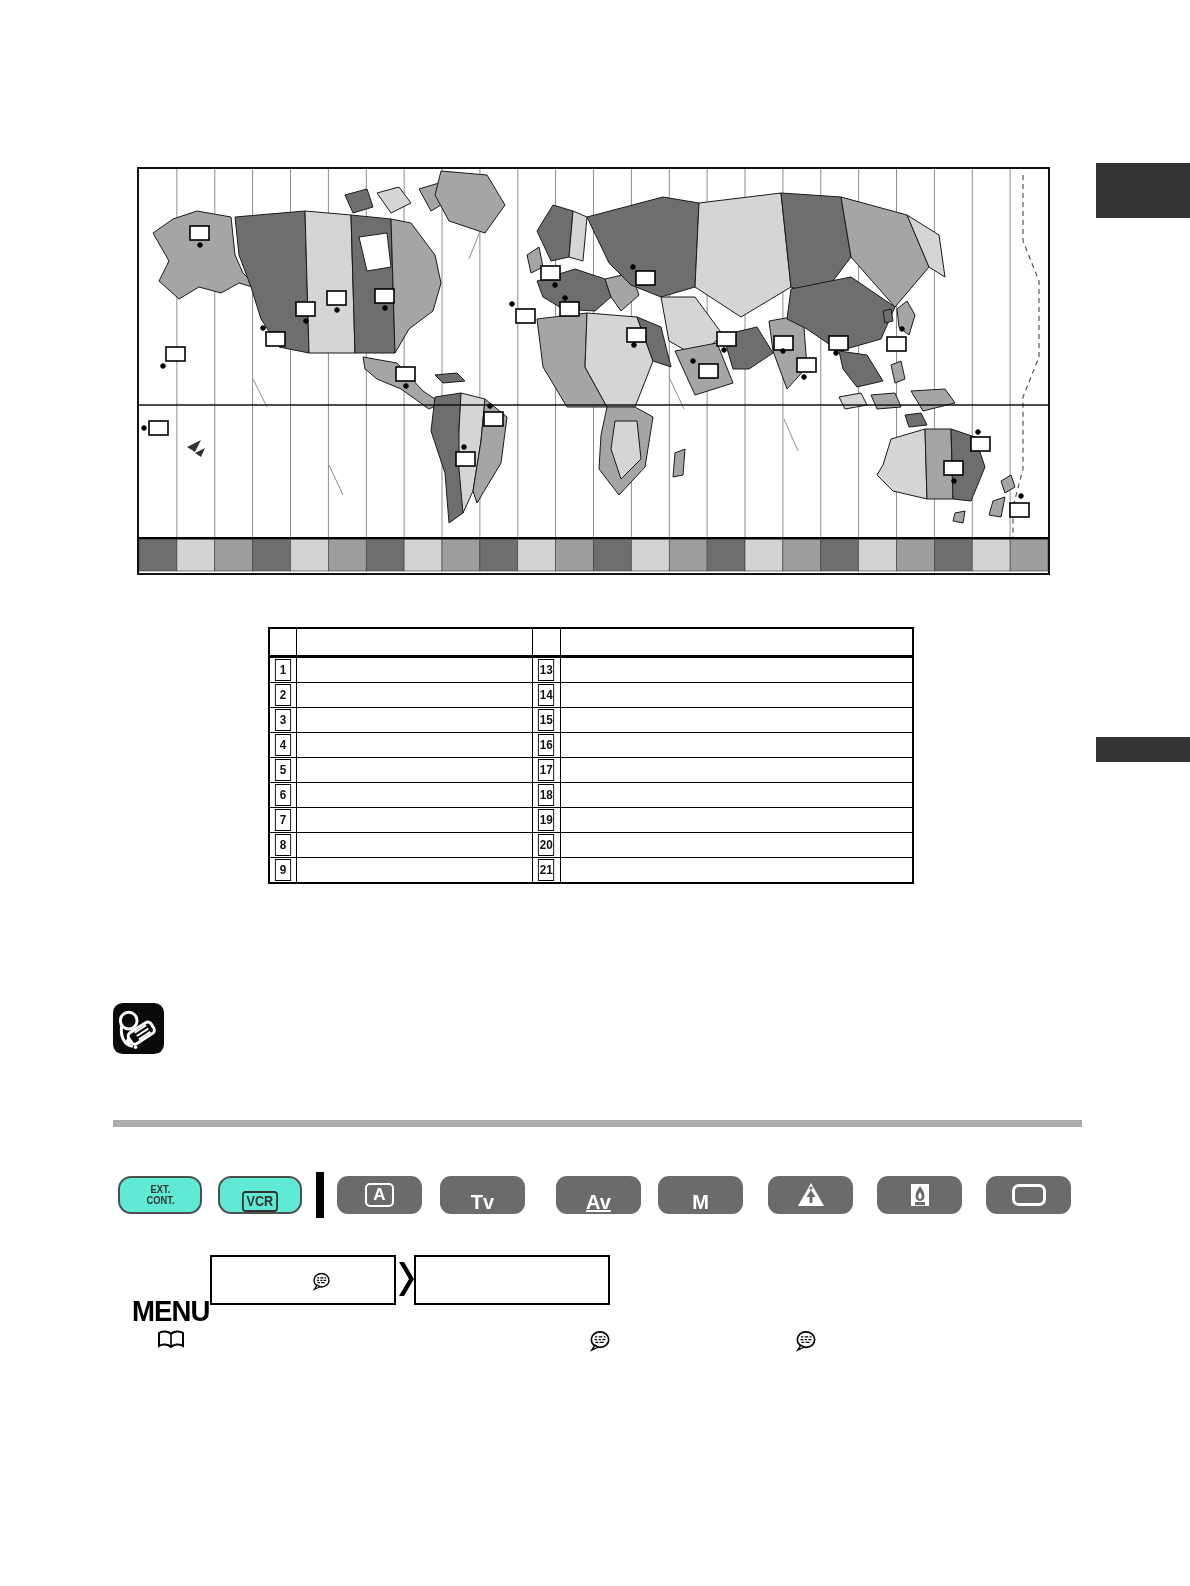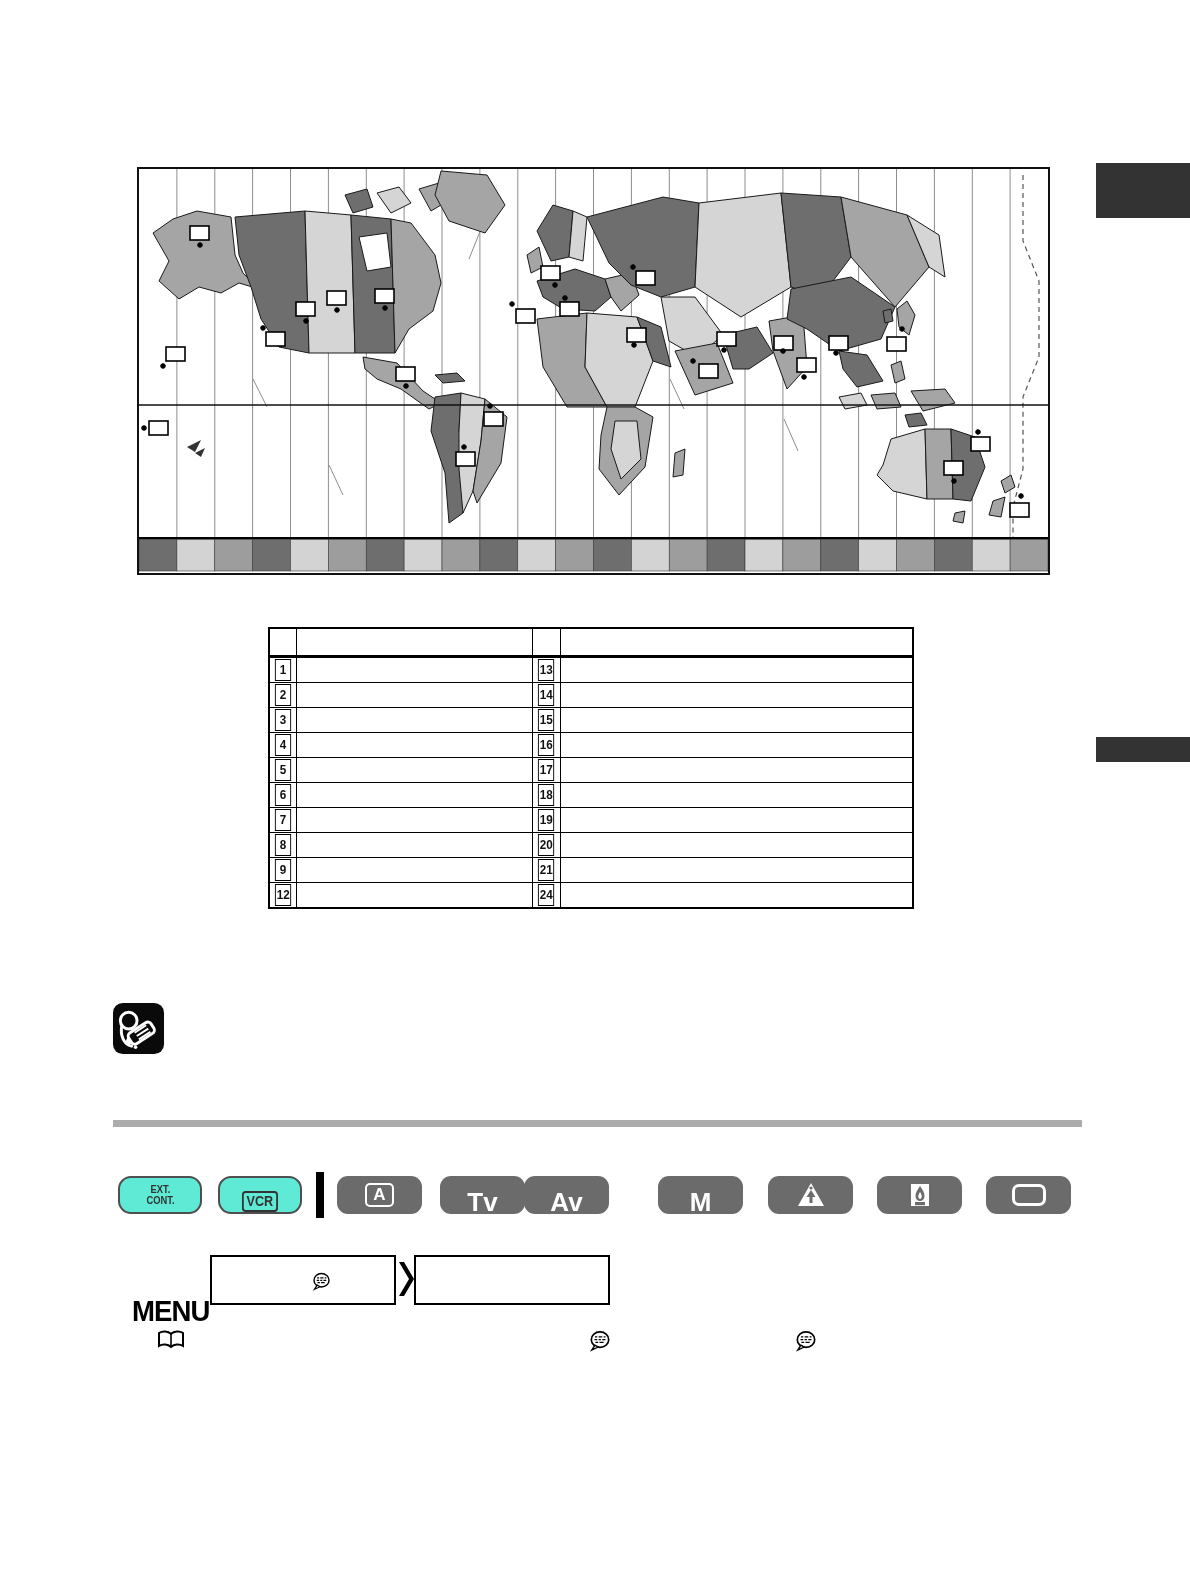--- a/index.html
+++ b/index.html
@@ -32,21 +32,21 @@
 
   
   .ctrl-row{position:absolute;left:0;top:1176px;width:1190px;height:46px;}
   .pill-outline{position:absolute;top:0;height:38px;border:2.5px solid #4f4f4f;border-radius:13px;box-sizing:border-box;background:#5eead4;
                 display:flex;align-items:center;justify-content:center;}
   .extcont-txt{font-size:11px;line-height:11px;font-weight:bold;color:#333;text-align:center;transform:scaleX(.85);}
   .vcr-box{border:2px solid #333;border-radius:4px;padding:0 3px;font-size:14px;line-height:17px;font-weight:bold;color:#333;transform:scaleX(.9);}
   .vbar{position:absolute;left:316px;top:-4px;width:8px;height:46px;background:#000;}
   .pill-solid{position:absolute;top:0;width:85px;height:38px;border-radius:11px;background:#6b6b6b;
               display:flex;align-items:center;justify-content:center;color:#fff;font-weight:bold;}
-  .mode-text{font-size:26px;letter-spacing:0;margin-top:15px;}
+  .mode-text{font-size:20px;letter-spacing:0;margin-top:15px;}
   .a-box{border:2.5px solid #fff;border-radius:5px;padding:0 6px;font-size:17px;line-height:20px;font-weight:bold;}
   .frame-glyph{width:34px;height:22px;border:3.5px solid #fff;border-radius:7px;box-sizing:border-box;}
 
   
   .menu-label{position:absolute;left:116px;top:1248px;width:110px;text-align:center;margin-top:47px;}
   .menu-word{font-size:29px;font-weight:bold;letter-spacing:-1px;color:#000;transform:scaleX(.95);display:inline-block;}
   .book-icon{display:block;margin:2px auto 0;}
   .menu-box{position:absolute;top:1255px;height:50px;border:2px solid #000;box-sizing:border-box;background:#fff;}
   .menu-box.b1{left:210px;width:186px;}
   .menu-box.b2{left:414px;width:196px;}
@@ -346,26 +346,20 @@
         <td class="namecell"></td>
         <td class="numcell"><span class="numbox">20</span></td>
         <td class="namecell"></td>
       </tr>
   <tr>
         <td class="numcell"><span class="numbox">9</span></td>
         <td class="namecell"></td>
         <td class="numcell"><span class="numbox">21</span></td>
         <td class="namecell"></td>
       </tr>
-  <tr>
-        <td class="numcell"><span class="numbox">12</span></td>
-        <td class="namecell"></td>
-        <td class="numcell"><span class="numbox">24</span></td>
-        <td class="namecell"></td>
-      </tr>
 </tbody>
   </table>
 
 <svg class="note-icon" viewBox="0 0 54 54">
   <rect x="1" y="1" width="52" height="52" rx="10" fill="#0a0a0a"></rect>
   <circle cx="17" cy="19" r="8.5" fill="none" stroke="#fff" stroke-width="3"></circle>
   <path d="M10,24 C8,34 12,43 20,45" fill="none" stroke="#fff" stroke-width="3" stroke-linecap="round"></path>
   <g transform="rotate(-33 30 31)">
     <rect x="16" y="25" width="27" height="13" rx="4" fill="none" stroke="#fff" stroke-width="3"></rect>
     <path d="M16,27 L9,31.5 L16,36 Z" fill="#fff"></path>
@@ -389,21 +383,21 @@
     <span class="vcr-box">VCR</span>
   </div>
   <div class="vbar"></div>
 
   <div class="pill-solid" style="left:337px;">
     <span class="a-box">A</span>
   </div>
   <div class="pill-solid" style="left:440px;">
     <span class="mode-text">Tv</span>
   </div>
-  <div class="pill-solid" style="left:524px;">
+  <div class="pill-solid" style="left:556px;text-decoration:underline;">
     <span class="mode-text">Av</span>
   </div>
   <div class="pill-solid" style="left:658px;">
     <span class="mode-text">M</span>
   </div>
   <div class="pill-solid" style="left:768px;">
     <svg width="30" height="26" viewBox="0 0 30 26">
       <polygon points="15,1 28,24 2,24" fill="#fff"></polygon>
       <circle cx="15" cy="6" r="1.6" fill="#6b6b6b"></circle>
       <line x1="15" y1="21" x2="15" y2="12" stroke="#6b6b6b" stroke-width="3"></line>

